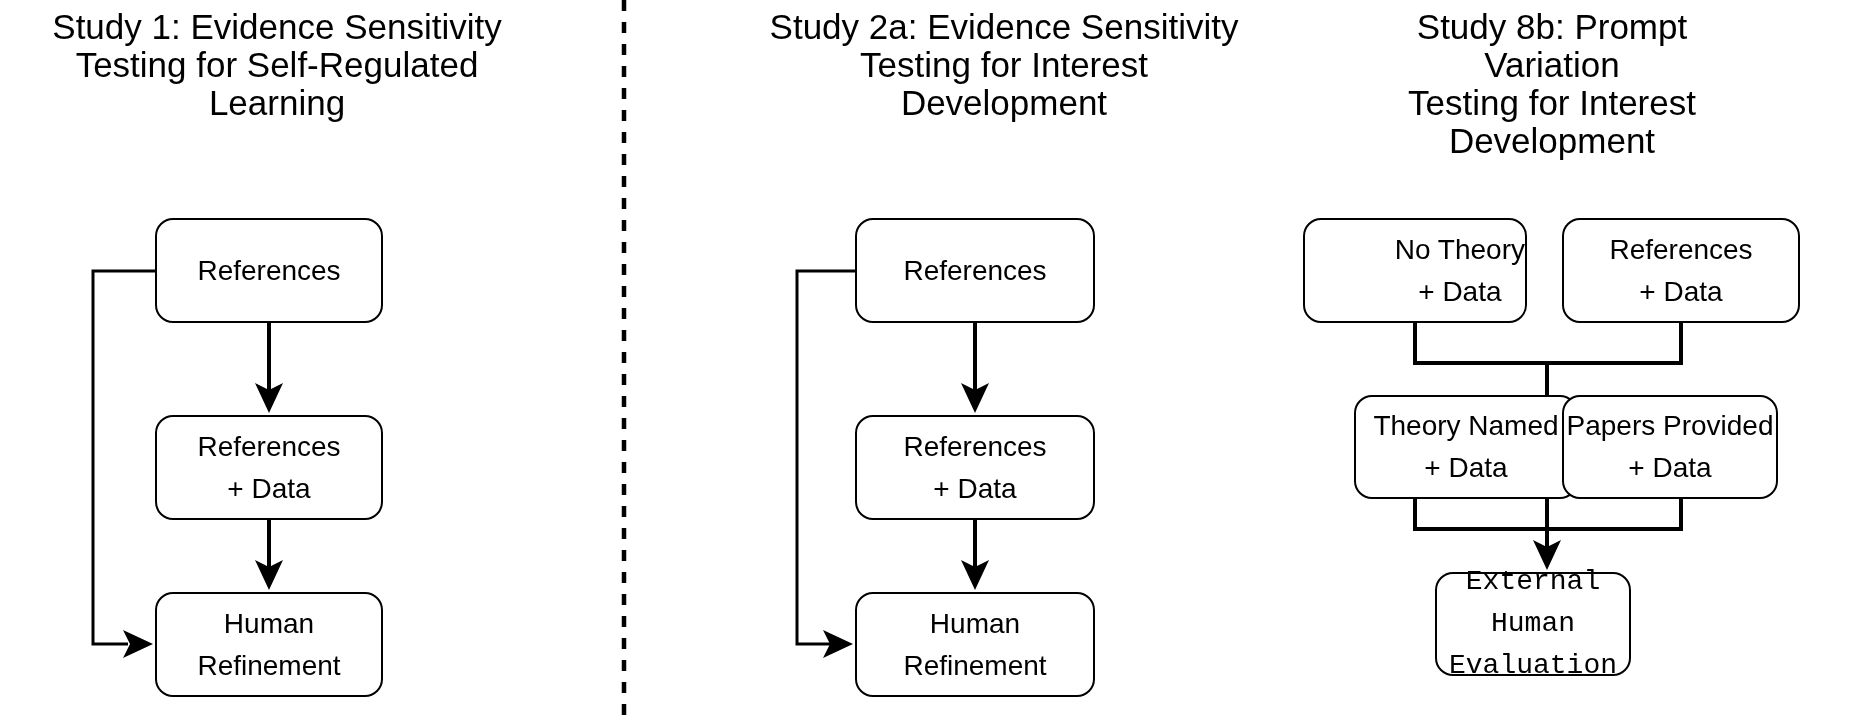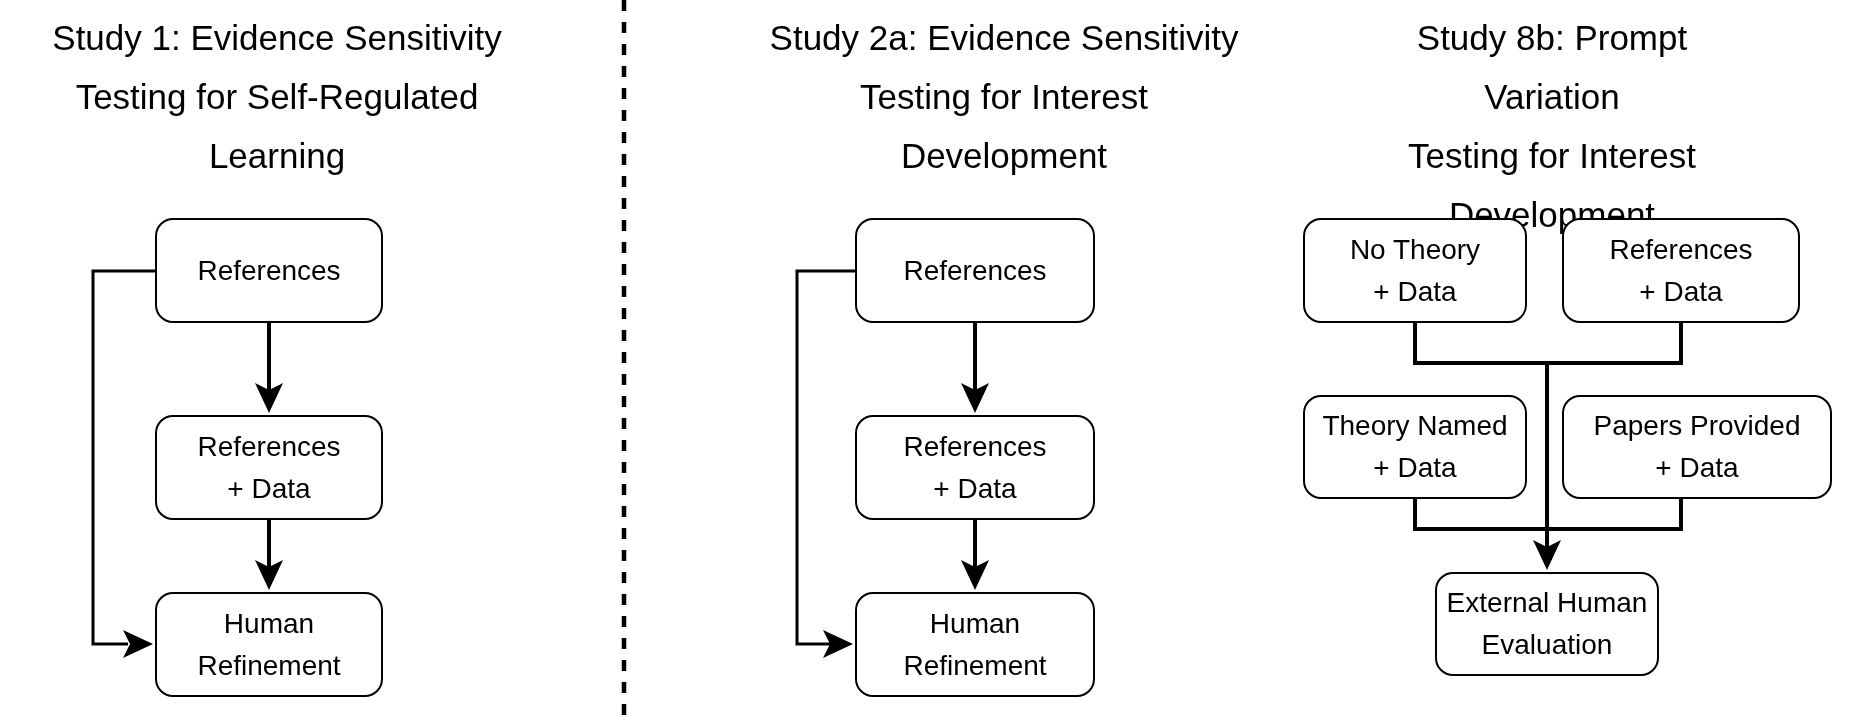--- a/index.html
+++ b/index.html
@@ -22,21 +22,21 @@
     top: 0;
     width: 1870px;
     height: 723px;
   }
   .study-title {
     position: absolute;
     transform: translateX(-50%);
     text-align: center;
     white-space: pre-line;
     font-size: 35px;
-    line-height: 59px;
+    line-height: 38px;
     color: #000000;
   }
   .node {
     position: absolute;
     box-sizing: border-box;
     background: #ffffff;
     border: 2.5px solid #000000;
     border-radius: 18px;
     display: flex;
     align-items: center;
@@ -106,34 +106,34 @@
   </div>
   <div class="node" style="left:855px; top:415px; width:240px; height:105px;">
     <span class="node-label">References
 + Data</span>
   </div>
   <div class="node" style="left:855px; top:592px; width:240px; height:105px;">
     <span class="node-label">Human
 Refinement</span>
   </div>
 
-  <div class="node" style="left:1303px; top:218px; width:224px; height:105px;">
+  <div class="node" style="left:1303px; top:218px; width:224px; height:105px;justify-content:flex-end;">
     <span class="node-label">No Theory
 + Data</span>
   </div>
   <div class="node" style="left:1562px; top:218px; width:238px; height:105px;">
     <span class="node-label">References
 + Data</span>
   </div>
-  <div class="node" style="left:1303px; top:395px; width:224px; height:104px;">
+  <div class="node" style="left:1354px; top:395px; width:224px; height:104px;">
     <span class="node-label">Theory Named
 + Data</span>
   </div>
-  <div class="node" style="left:1562px; top:395px; width:270px; height:104px;">
+  <div class="node" style="left:1562px; top:395px; width:216px; height:104px;">
     <span class="node-label">Papers Provided
 + Data</span>
   </div>
-  <div class="node" style="left:1435px; top:572px; width:224px; height:104px;">
+  <div class="node" style="left:1435px; top:572px; width:196px; height:104px;font-family:Liberation Mono, monospace;">
     <span class="node-label">External Human
 Evaluation</span>
   </div>
 
 </div>
 
 </body></html>

